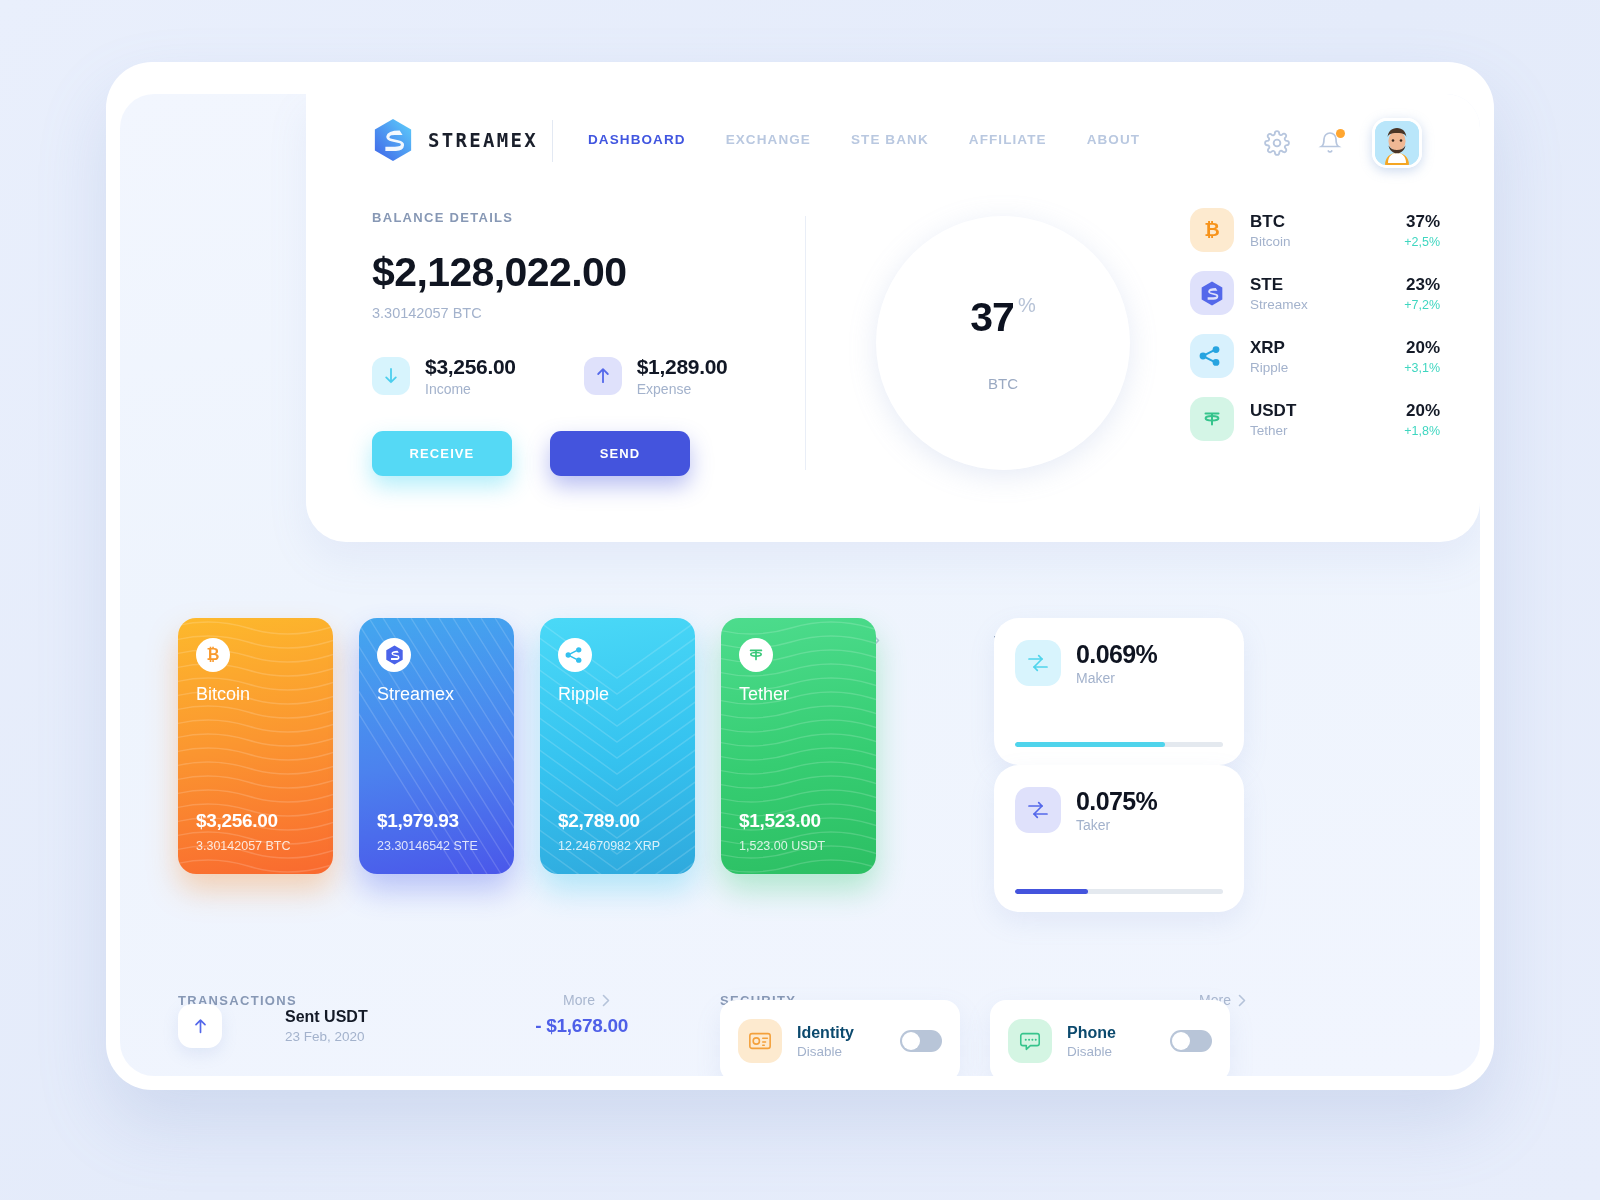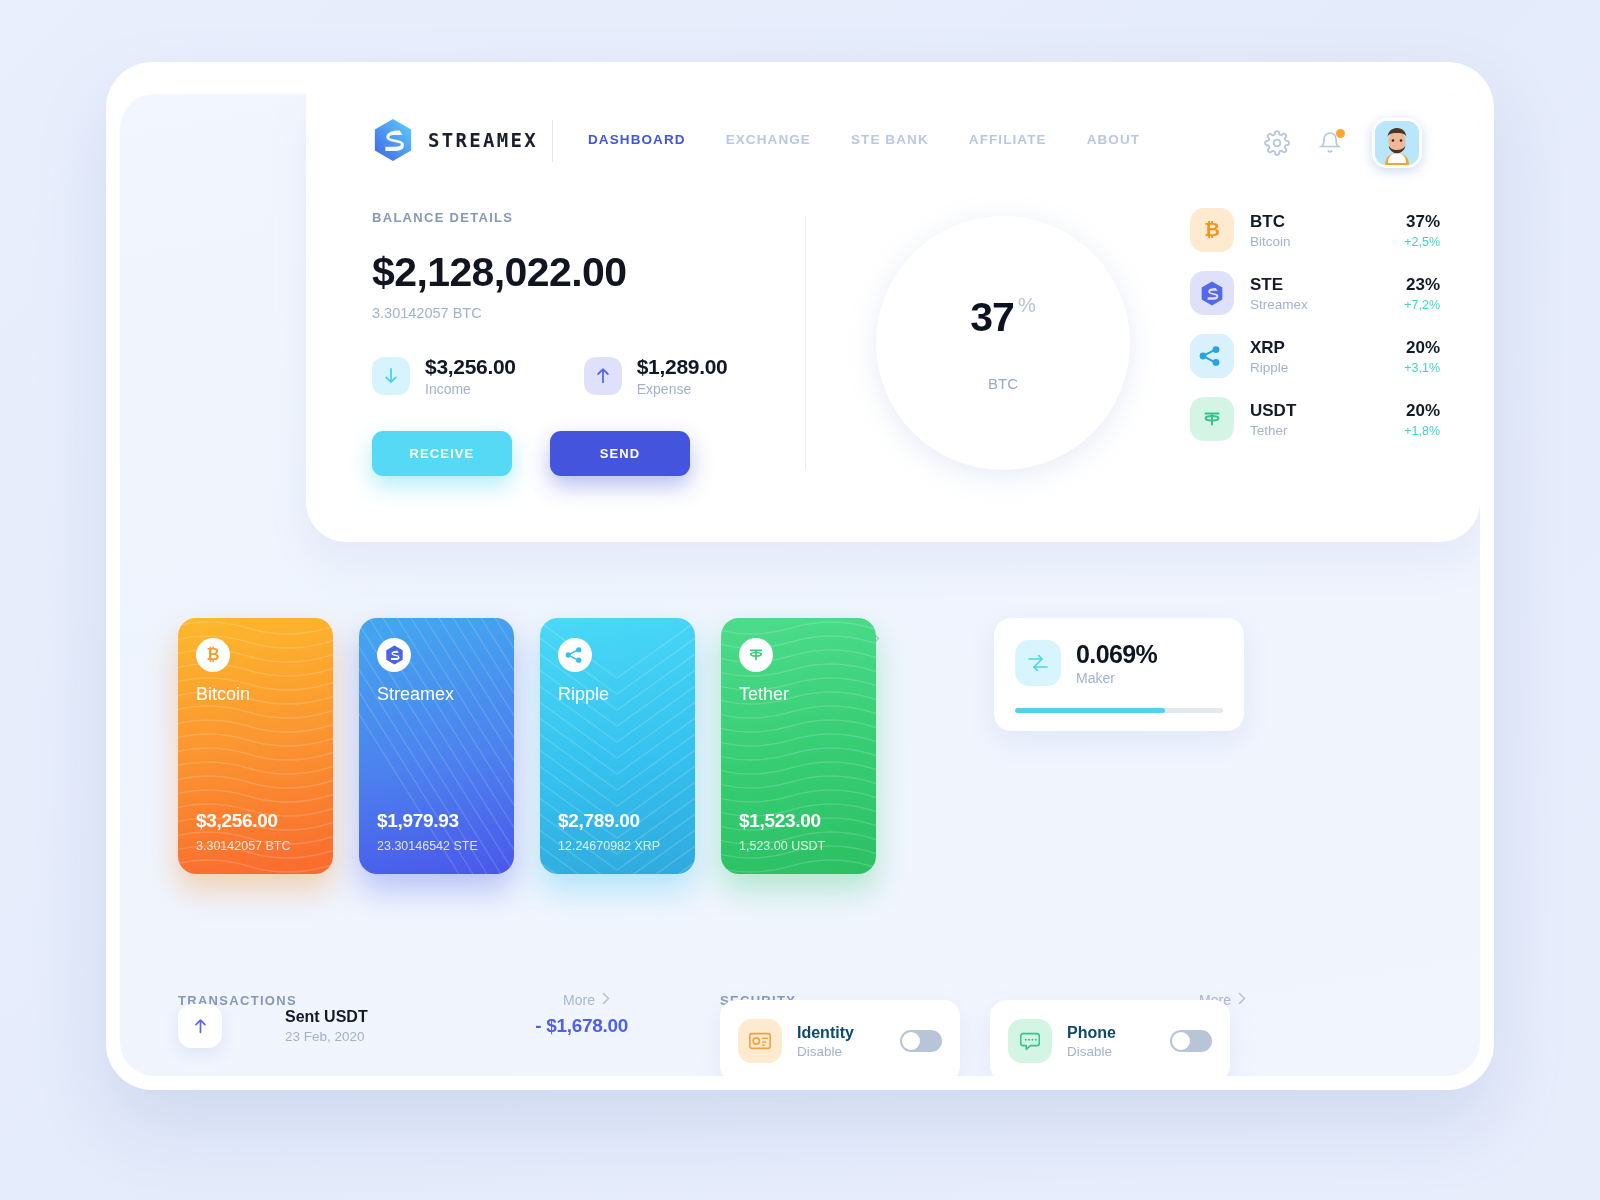--- a/index.html
+++ b/index.html
@@ -157,21 +157,21 @@
   .coin-share { font-size: 17px; font-weight: 700; color: #141a27; }
   .coin-chg { font-size: 12.5px; color: #3fd6c0; margin-top: 3px; }
 
   
   .shead {
     position: absolute; display: flex; align-items: center;
     justify-content: space-between;
     gap: 28px;
   }
   .shead .t { font-size: 13px; font-weight: 700; letter-spacing: 1.3px; color: #8798b5; }
-  .more { display: flex; gap: 7px; cursor: pointer; }
+  .more { display: flex; align-items: center; gap: 7px; cursor: pointer; }
   .more span { font-size: 14px; color: #a9b7cf; }
 
   
   .wallets { position: absolute; left: 58px; top: 524px; display: flex; gap: 26px; }
   .wcard {
     width: 155px; height: 256px; border-radius: 18px;
     position: relative; overflow: hidden; cursor: pointer;
   }
   .wcard.btc  { background: linear-gradient(170deg,#fdb92c 0%,#fb9630 48%,#f9692f 100%); box-shadow: 0 16px 30px rgba(250,140,47,.35); }
   .wcard.ste  { background: linear-gradient(170deg,#43a7ef 0%,#4c82ee 55%,#4a57ea 100%); box-shadow: 0 16px 30px rgba(74,95,236,.33); }
@@ -192,22 +192,22 @@
     font-size: 19px; font-weight: 700; color: #fff; letter-spacing: -.3px;
   }
   .wsub {
     position: absolute; left: 18px; bottom: 21px;
     font-size: 12.5px; color: rgba(255,255,255,.82);
   }
 
   
   .fees { position: absolute; left: 874px; top: 524px; width: 250px; }
   .feecard {
-    width: 250px; height: 113px; background: #fff;
-    border-radius: 17px; box-shadow: 0 10px 26px rgba(128,155,210,.13);
+    width: 250px; height: 147px; background: #fff;
+    border-radius: 25px; box-shadow: 0 10px 26px rgba(128,155,210,.13);
     position: relative; 
   }
   .feetop { display: flex; align-items: center; padding: 22px 0 0 21px; }
   .fee-ic {
     width: 46px; height: 46px; border-radius: 14px;
     display: flex; align-items: center; justify-content: center; flex: 0 0 auto;
   }
   .fee-ic.maker { background: #d8f4fd; }
   .fee-ic.taker { background: #dfe1fb; }
   .fee-txt { margin-left: 15px; }
@@ -621,20 +621,37 @@
         <div class="fee-txt">
           <div class="fee-val">0.069%</div>
           <div class="fee-lbl">Maker</div>
         </div>
       </div>
       <div class="bar maker">
             <i style="width:72%"></i>
           </div>
     </div>
 
+    <div class="feecard">
+      <div class="feetop">
+        <div class="fee-ic taker">
+          <svg width="26" height="26" viewBox="0 0 26 26" fill="none" stroke="#5468ea" stroke-width="1.7" stroke-linecap="round" stroke-linejoin="round">
+            <path d="M4 9h13l-3.3-3.3M22 17H9l3.3 3.3"></path>
+            <path d="M17 9l-4 4M9 17l4-4"></path>
+          </svg>
+        </div>
+        <div class="fee-txt">
+          <div class="fee-val">0.075%</div>
+          <div class="fee-lbl">Taker</div>
+        </div>
+      </div>
+      <div class="bar taker">
+            <i style="width:35%"></i>
+          </div>
+    </div>
   </div>
 
   <div class="shead" style="left:58px;top:898px;width:432px;">
     <div class="t">TRANSACTIONS</div>
     <div class="more">
       <span>More</span>
       <svg width="8" height="13" viewBox="0 0 8 13" fill="none" stroke="#b5c3d9" stroke-width="1.6" stroke-linecap="round" stroke-linejoin="round">
             <path d="M1.5 1.5 6.5 6.5 1.5 11.5"></path>
           </svg>
     </div>

